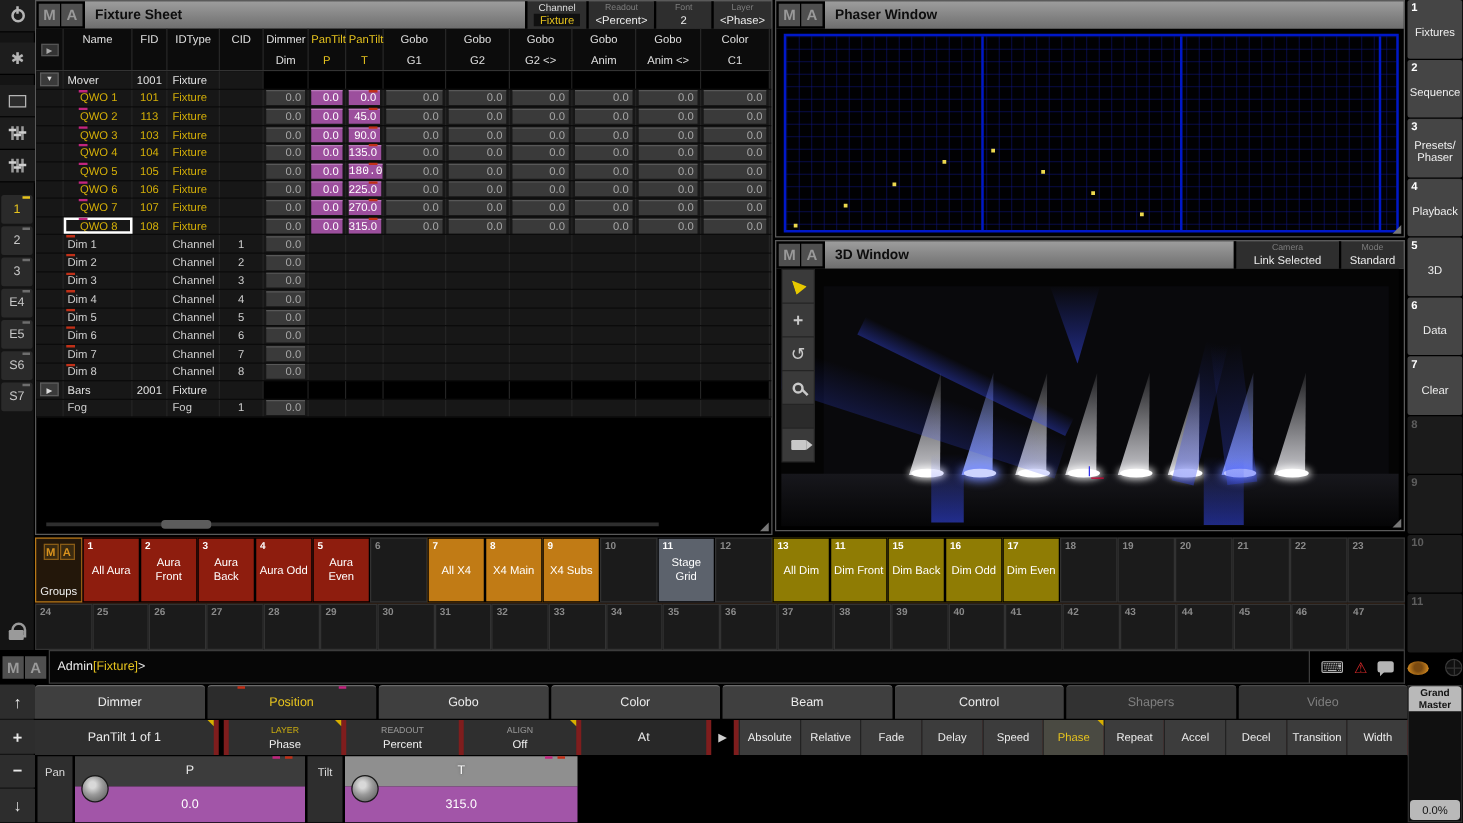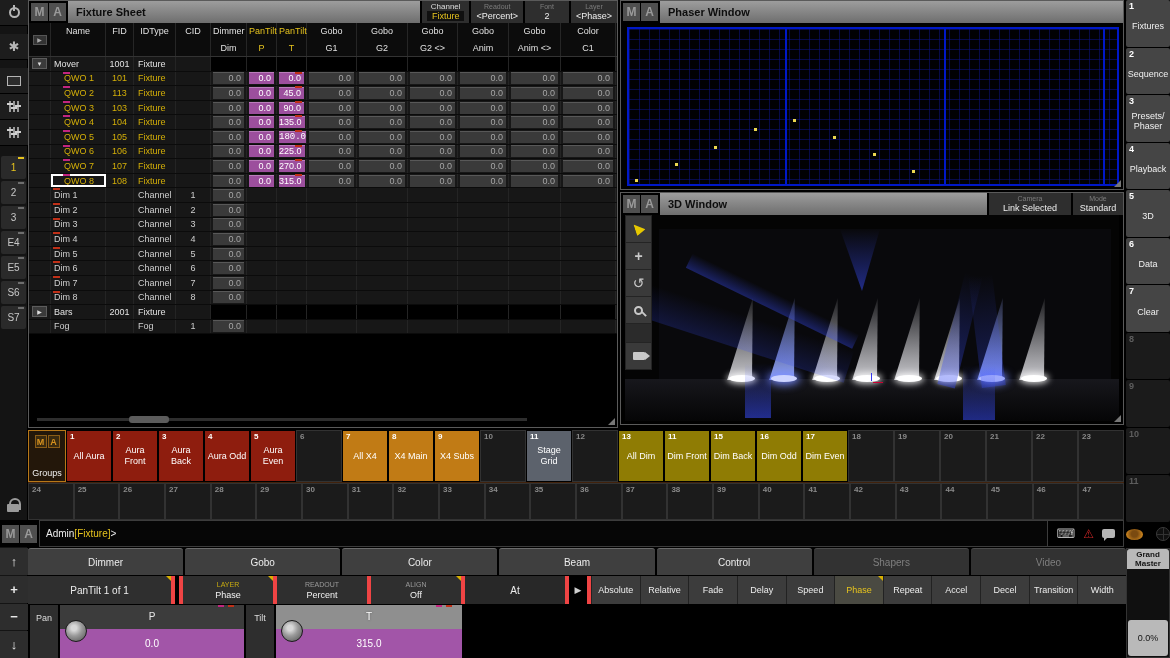--- a/index.html
+++ b/index.html
@@ -187,24 +187,24 @@
              display:flex; align-items:center; justify-content:center; }
   .enc-tab.sel { background:#2c2c2c; color:#e6c31e; }
   .enc-tab.sel::before { content:""; position:absolute; top:0; left:24px; width:6px; height:2px; background:#c03018; }
   .enc-tab.sel::after  { content:""; position:absolute; top:0; right:24px; width:6px; height:2px; background:#c2257f; }
   .enc-tab.dis { background:#323232; color:#7f7f7f; border-top-color:#4a4a4a; }
   #gm-column { position:absolute; left:1126px; top:548px; width:44px; height:110px; background:#101010;
                border:1px solid #333; }
   #gm-label { background:#b9b9b9; color:#141414; font-size:8px; font-weight:bold; text-align:center;
               border-radius:3px 3px 0 0; padding:1px 0; white-space:pre-line; line-height:9px; }
   #gm-value { position:absolute; left:1px; right:1px; bottom:1px; background:#b9b9b9; color:#141414;
-              font-size:9px; text-align:center; border-radius:3px; padding:13px 0; }
+              font-size:9px; text-align:center; border-radius:3px; padding:3px 0; }
 
   #feature-row { position:absolute; left:28px; top:576px; width:1098px; height:28px;
-                 display:flex; gap:4px; background:#ef4444;justify-content:center; }
+                 display:flex; gap:4px; background:#7f1d1d;justify-content:center; }
   .f-cell { position:relative; background:#2f2f2f; color:#ececec; font-size:10px;
             display:flex; align-items:center; justify-content:center; }
   .f-2line { flex-direction:column; justify-content:center; gap:1px; }
   .f-2line .f-top { font-size:7px; color:#9a9a9a; line-height:8px; }
   .f-2line .f-top.yel { color:#c8ab10; }
   .f-2line .f-val { font-size:9px; color:#f2f2f2; line-height:10px; }
   .ycorner::after { content:""; position:absolute; top:0; right:0;
                     border-top:5px solid #d8b000; border-left:5px solid transparent; }
   #f-pantilt { width:143px; }
   .f-spacer { width:4px; background:#000; }
@@ -1258,20 +1258,21 @@
 
   <div id="enc-arrows">
     <div class="arr-btn">↑</div>
     <div class="arr-btn">+</div>
     <div class="arr-btn">−</div>
     <div class="arr-btn">↓</div>
   </div>
 
   <div id="enc-tabs">
       <div class="enc-tab">Dimmer</div>
+      <div class="enc-tab sel">Position</div>
       <div class="enc-tab">Gobo</div>
       <div class="enc-tab">Color</div>
       <div class="enc-tab">Beam</div>
       <div class="enc-tab">Control</div>
       <div class="enc-tab dis">Shapers</div>
       <div class="enc-tab dis">Video</div>
     </div>
 
   <div id="gm-column">
     <div id="gm-label" style="white-space: pre-line;">Grand

